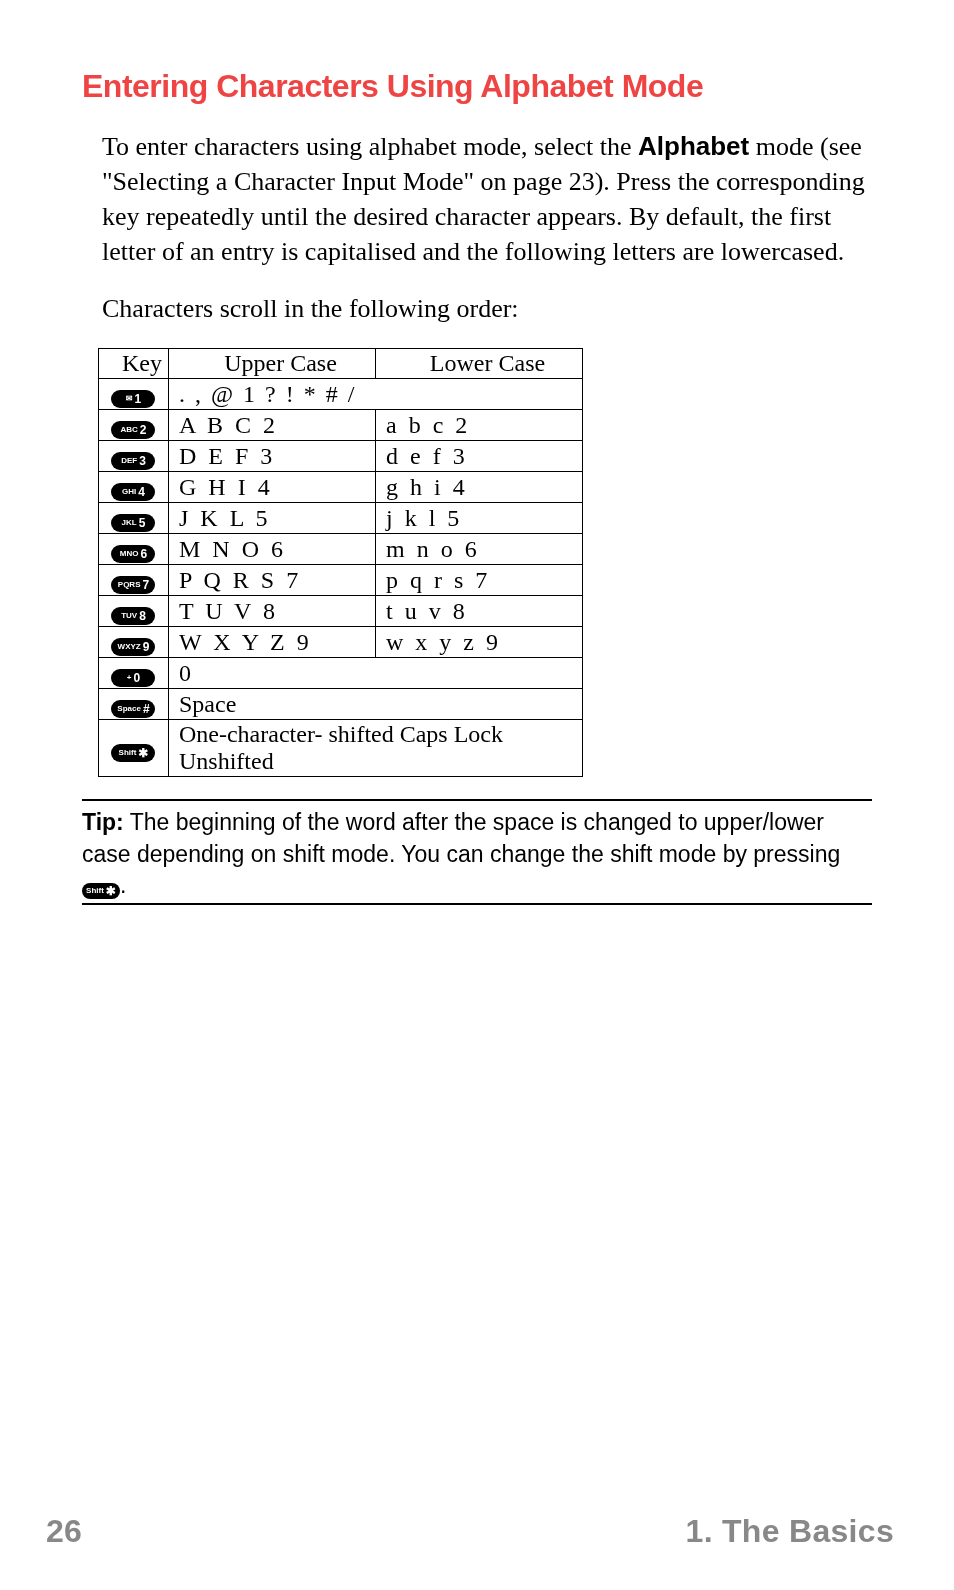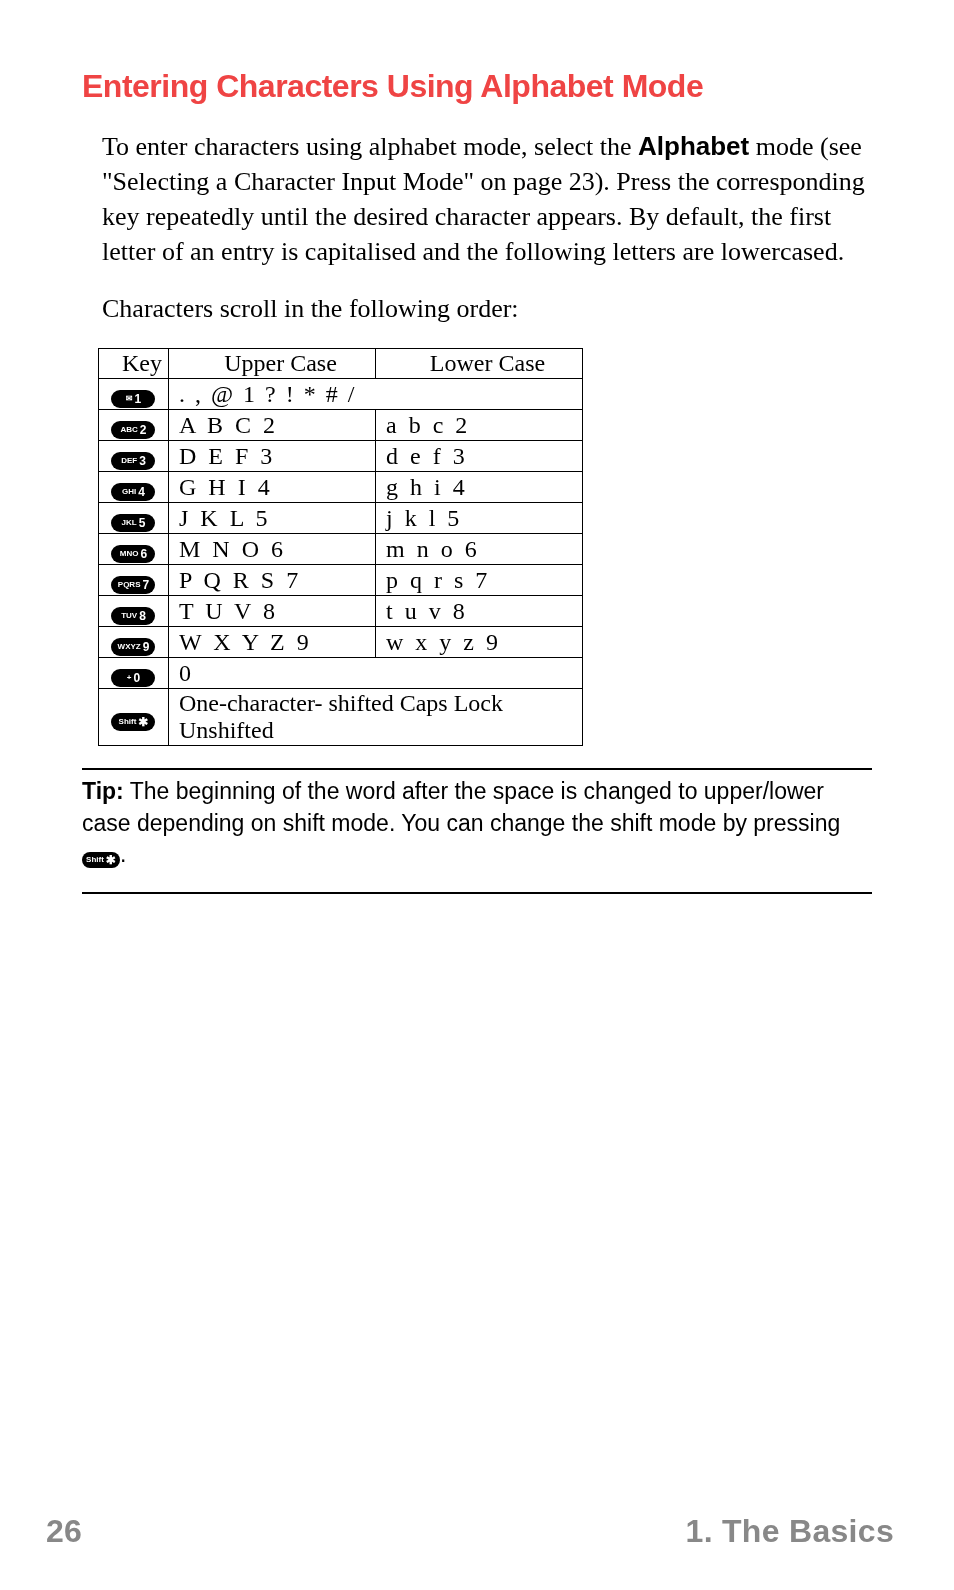--- a/index.html
+++ b/index.html
@@ -90,21 +90,21 @@
   }
   .keycap.small {
     width: 38px;
     height: 16px;
     font-size: 9px;
     border-radius: 8px;
   }
   .tip-box {
     border-top: 2px solid #000;
     border-bottom: 2px solid #000;
-    padding: 6px 0 22px 0;
+    padding: 6px 0 2px 0;
     margin: 4px 0 0 0;
     font-family: "Helvetica Neue", Helvetica, Arial, sans-serif;
     font-size: 23px;
     line-height: 1.35;
   }
   .tip-box .tip-label {
     font-weight: 700;
   }
   .footer {
     position: absolute;
@@ -242,20 +242,29 @@
     <tr>
       <td class="keycell">
         <span class="keycap">
           <span class="sub">+</span>
           <span class="num">0</span>
         </span>
       </td>
       <td class="full" colspan="2" style="letter-spacing:0;">0</td>
     </tr>
 
+    <tr>
+      <td class="keycell">
+        <span class="keycap">
+          <span class="sub">Space</span>
+          <span class="num">#</span>
+        </span>
+      </td>
+      <td class="full" colspan="2" style="letter-spacing:0;">Space</td>
+    </tr>
 
     <tr>
       <td class="keycell">
         <span class="keycap">
           <span class="sub">Shift</span>
           <span class="num">✱</span>
         </span>
       </td>
       <td class="full" colspan="2" style="letter-spacing:0;">One-character- shifted  Caps Lock  Unshifted</td>
     </tr>

